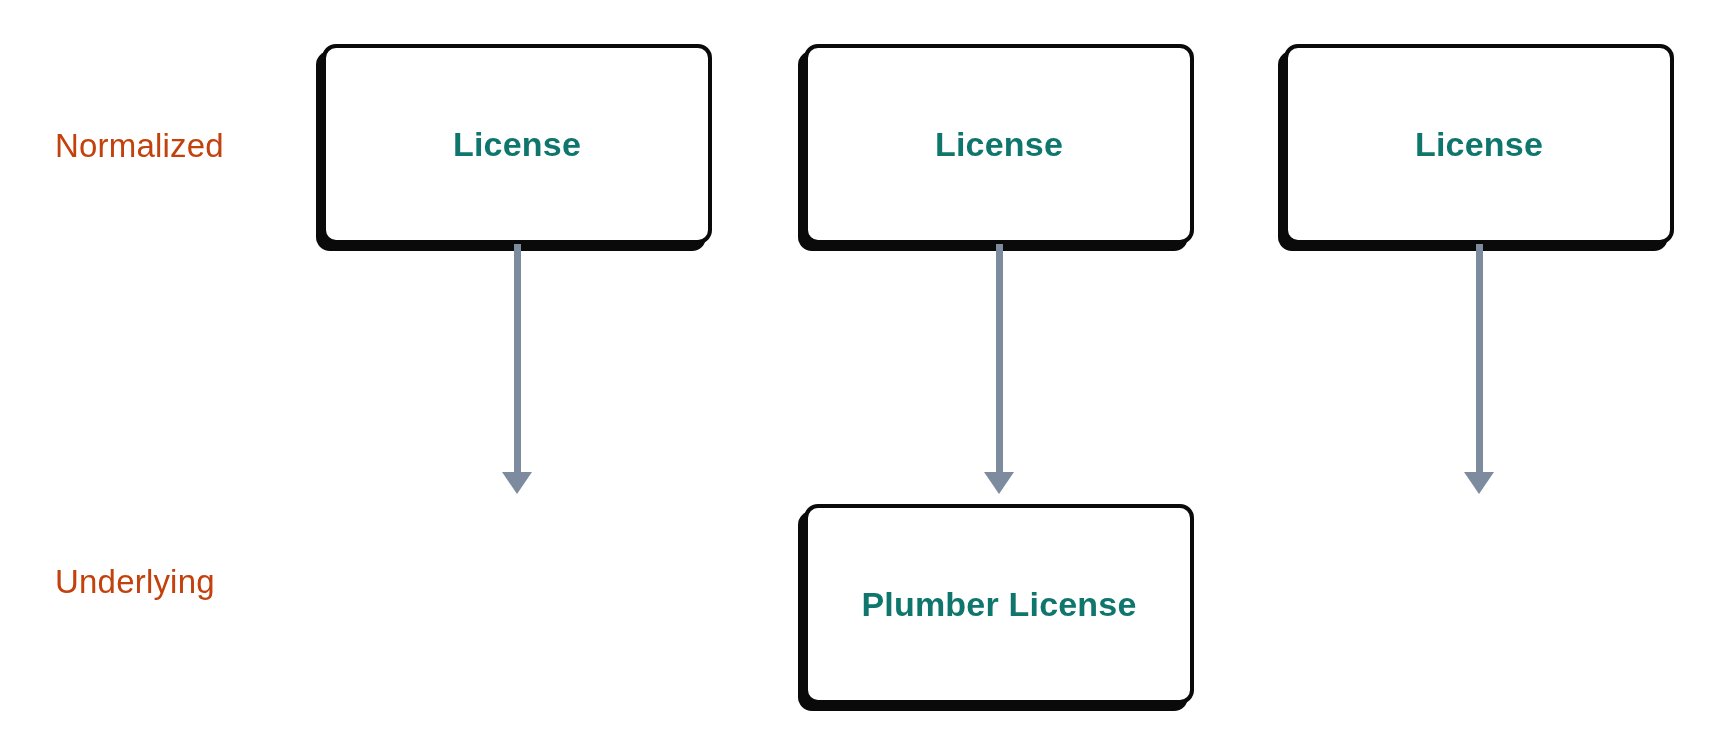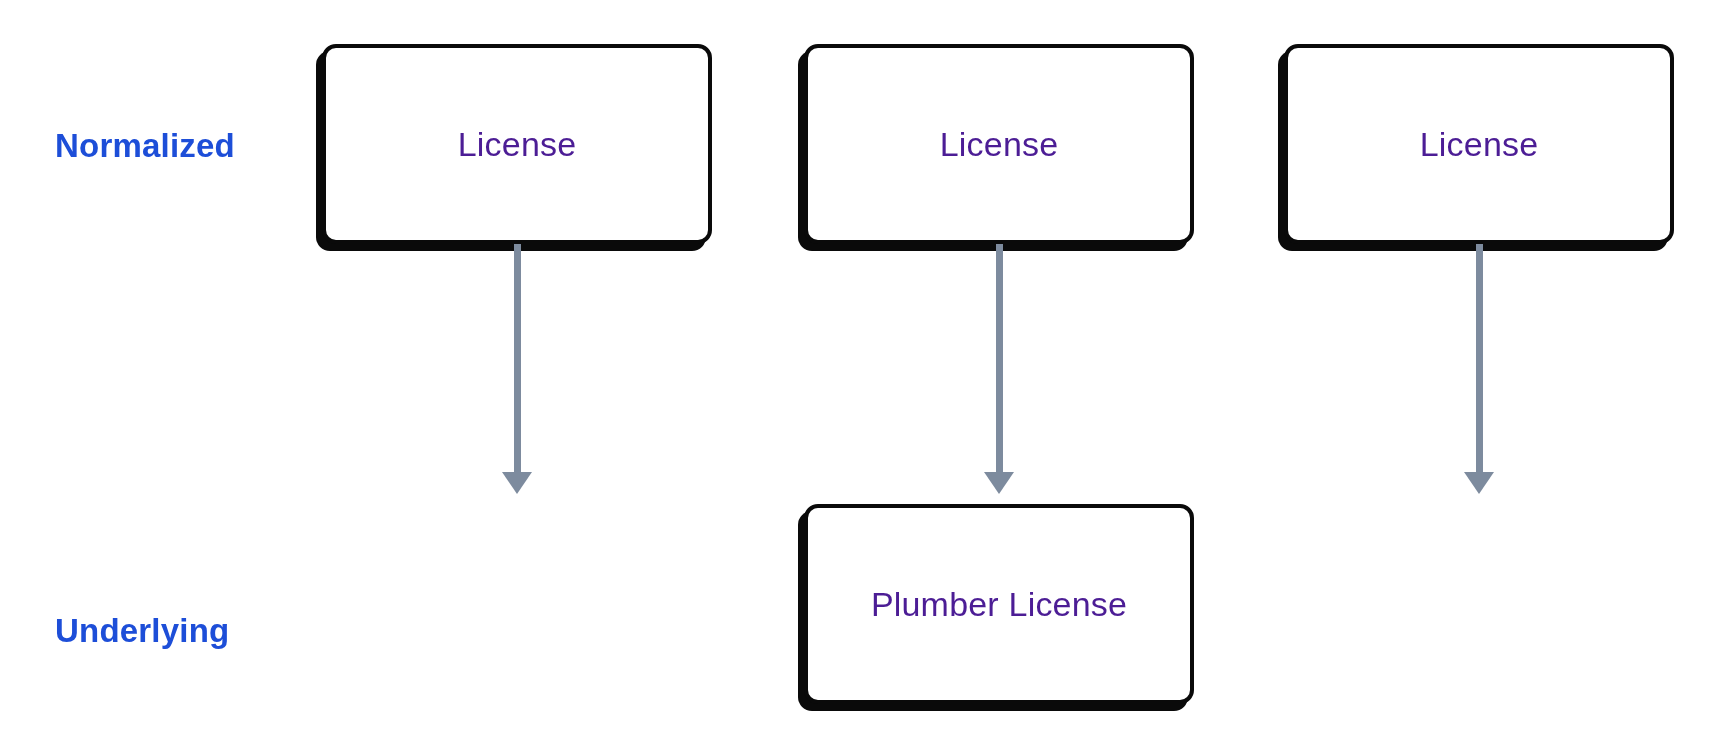--- a/index.html
+++ b/index.html
@@ -13,44 +13,44 @@
     height: 748px;
     background: #ffffff;
     font-family: "Liberation Sans", sans-serif;
     overflow: hidden;
   }
   .row-label {
     position: absolute;
     left: 55px;
     width: 250px;
     font-size: 33px;
-    font-weight: 700;
-    color: #1d4ed8;
+    font-weight: 400;
+    color: #c2410c;
     letter-spacing: 0.2px;
   }
   .row-label.top    { top: 146px; transform: translateY(-50%); }
-  .row-label.bottom { top: 631px; transform: translateY(-50%); }
+  .row-label.bottom { top: 582px; transform: translateY(-50%); }
 
   .node {
     position: absolute;
     box-sizing: border-box;
     width: 390px;
     height: 200px;
     background: #ffffff;
     border: 4px solid #0a0a0a;
     border-radius: 14px;
     box-shadow: -6px 7px 0 0 #0a0a0a;
     display: flex;
     align-items: center;
     justify-content: center;
   }
   .node .node-label {
     font-size: 34px;
-    font-weight: 400;
-    color: #4c1d95;
+    font-weight: 700;
+    color: #0f766e;
     letter-spacing: 0.2px;
     text-align: center;
   }
   .row-top    { top: 44px; }
   .row-bottom { top: 504px; }
   .col-0 { left: 322px; }
   .col-1 { left: 804px; }
   .col-2 { left: 1284px; }
 
   .arrow {

